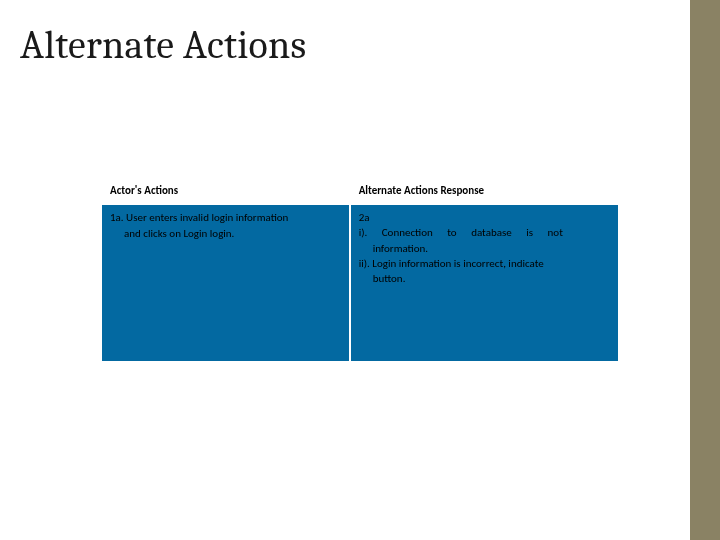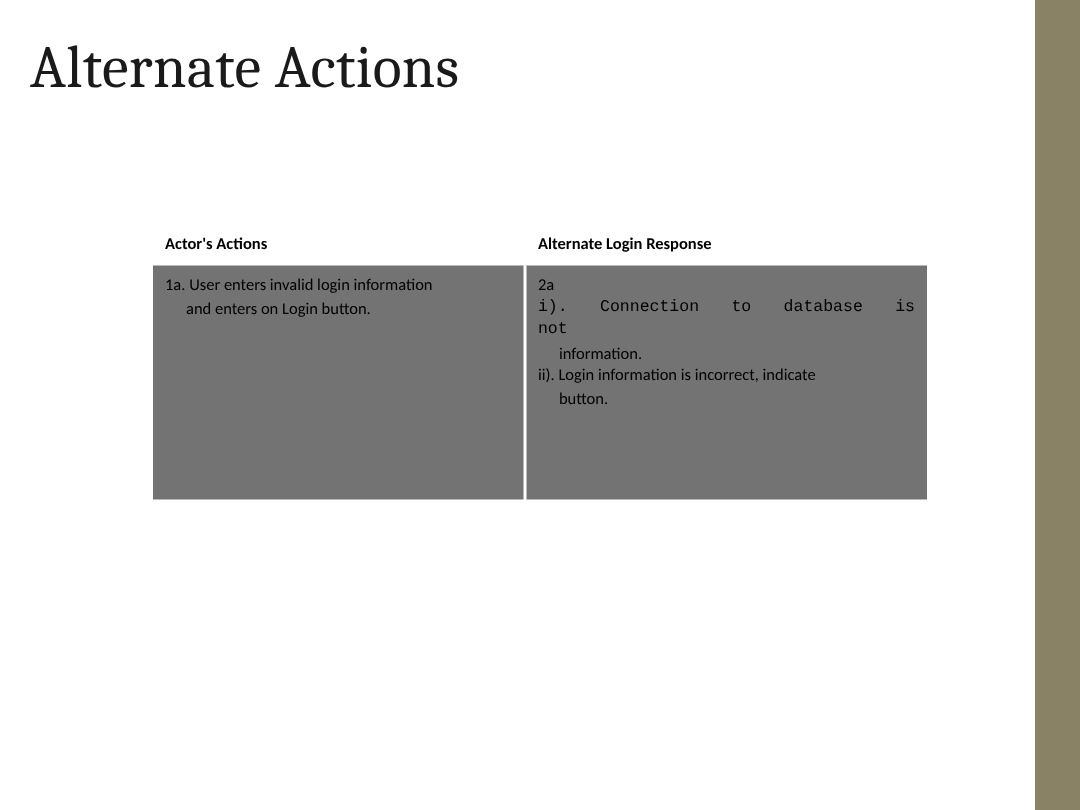--- a/index.html
+++ b/index.html
@@ -25,21 +25,21 @@
     padding: 22px 20px 0 20px;
   }
   .title {
     font-family: "Cambria", Georgia, serif;
     font-size: 40px;
     font-weight: 400;
     color: #1a1a1a;
     letter-spacing: 0.2px;
   }
   .table-wrap {
-    margin: 80px 0 0 80px;
+    margin: 108px 0 0 80px;
     width: 520px;
     font-size: 11px;
     color: #000;
   }
   .tbl {
     width: 100%;
     border-collapse: collapse;
     table-layout: fixed;
   }
   .tbl th, .tbl td {
@@ -48,21 +48,21 @@
     vertical-align: top;
     padding: 6px 8px;
   }
   .tbl th {
     background: #ffffff;
     font-weight: 700;
     font-size: 11px;
     color: #000;
   }
   .tbl td.olive {
-    background: #737373;
+    background: #0369a1;
     height: 158px;
   }
   .cell-inner { line-height: 1.35; }
   .hang2 {
     padding-left: 14px;
     text-indent: 0;
     margin-top: 1px;
   }
   .just { text-align: justify; text-justify: inter-word; }
 </style>
@@ -76,35 +76,35 @@
 
   <div class="table-wrap">
     <table class="tbl">
       <colgroup>
         <col style="width:48%">
         <col style="width:52%">
       </colgroup>
       <thead>
         <tr>
           <th>Actor's Actions</th>
-          <th>Alternate Login Response</th>
+          <th>Alternate Actions Response</th>
         </tr>
       </thead>
       <tbody>
         <tr>
           <td class="olive">
             <div class="cell-inner">
               <div>1a. User enters invalid login information</div>
-              <div class="hang2">and enters on Login button.</div>
+              <div class="hang2">and clicks on Login login.</div>
             </div>
           </td>
           <td class="olive">
             <div class="cell-inner">
               <div>2a</div>
-              <div class="just" style="word-spacing:12px;font-family:Liberation Mono, monospace;">i). Connection to database is not</div>
+              <div class="just" style="word-spacing:12px;">i). Connection to database is not</div>
               <div class="hang2">information.</div>
               <div>ii). Login information is incorrect, indicate</div>
               <div class="hang2">button.</div>
             </div>
           </td>
         </tr>
       </tbody>
     </table>
   </div>
 </div>

